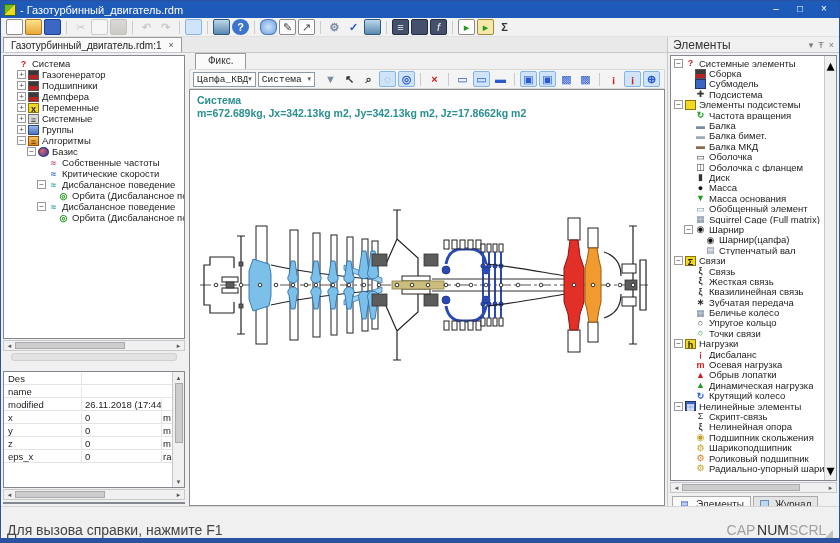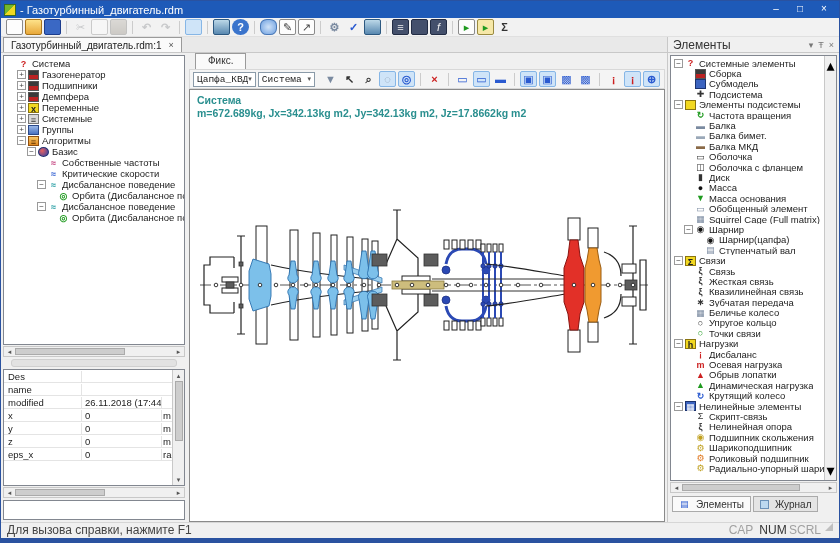--- a/index.html
+++ b/index.html
@@ -35,21 +35,21 @@
   .trow{display:flex;align-items:center;height:11px;font-size:9.5px;color:#222;white-space:nowrap;overflow:hidden;}
   .rtreebox .trow{height:10.4px;}
   .texp{width:9px;height:9px;flex:none;margin-right:2px;font-size:8px;line-height:7px;text-align:center;color:#444;visibility:hidden;}
   .texp.has{visibility:visible;border:1px solid #9a9a9a;background:#fff;}
   .tico{width:11px;height:10px;flex:none;margin-right:3px;font-size:9px;line-height:10px;text-align:center;}
   .tlab{overflow:hidden;white-space:nowrap;}
   .hscroll{height:11px;background:#f0f0f0;border:1px solid #c8c8c8;display:flex;align-items:center;margin-top:1px;flex:none;}
   .hscroll .ar{width:11px;text-align:center;font-size:7px;color:#555;}
   .hscroll .thumb{height:7px;background:#cdcdcd;border:1px solid #aaa;flex:none;}
   .splitstrip{height:8px;margin:2px 8px;background:#e2e2e2;border:1px solid #cfcfcf;border-radius:3px;flex:none;}
-  .propwrap{height:117px;display:flex;overflow:hidden;flex:none;}
+  .propwrap{height:117px;display:flex;overflow:hidden;flex:none;margin-top:8px;}
   .proptable{flex:1;overflow:hidden;}
   .prow{display:flex;height:13px;border-bottom:1px solid #e4e4e4;font-size:9.5px;color:#222;align-items:center;}
   .pkey{width:78px;padding-left:4px;border-right:1px solid #e4e4e4;overflow:hidden;white-space:nowrap;flex:none;}
   .pval{flex:1;padding-left:3px;border-right:1px solid #e4e4e4;overflow:hidden;white-space:nowrap;}
   .punit{width:10px;overflow:hidden;white-space:nowrap;padding-left:1px;flex:none;}
   .vscroll{width:12px;background:#f0f0f0;border-left:1px solid #c8c8c8;display:flex;flex-direction:column;align-items:center;flex:none;}
   .vscroll .ar{height:11px;line-height:11px;font-size:7px;color:#555;}
   .vscroll .thumb{width:8px;background:#cdcdcd;border:1px solid #aaa;flex:none;}
   .notebox{flex:1;margin-top:2px;}
   
@@ -65,21 +65,21 @@
   .engine{position:absolute;left:6px;top:112px;}
   
   .right{width:172px;flex:none;background:#f0f0f0;border-left:1px solid #c8c8c8;display:flex;flex-direction:column;padding:2px;}
   .rtreebox{height:426px;overflow:hidden;position:relative;padding:2px 0;flex:none;}
   .rtree{margin-right:12px;overflow:hidden;height:100%;}
   .rvscroll{position:absolute;right:0;top:0;bottom:0;width:12px;background:#f0f0f0;border-left:1px solid #c8c8c8;display:flex;flex-direction:column;align-items:center;}
   .rp-tabs{height:19px;display:flex;align-items:flex-end;gap:2px;padding:0 2px;flex:none;}
   .rtab{display:flex;align-items:center;gap:3px;font-size:10px;color:#333;padding:1px 6px;height:16px;border:1px solid #aaa;background:#e4e4e4;}
   .rtab.active{background:#fafafa;}
   
-  .statusbar{height:16px;background:#f0f0f0;border-top:1px solid #d6d6d6;display:flex;align-items:flex-start;font-size:12px;color:#444;padding:0 6px;flex:none;}
+  .statusbar{height:32px;background:#f0f0f0;border-top:1px solid #d6d6d6;display:flex;align-items:flex-end;font-size:14px;color:#444;padding:0 6px;flex:none;}
   .statusbar .help{flex:1;}
   .sind{width:32px;text-align:center;color:#a0a0a0;}
   .sind.on{color:#333;}
   .grip{width:0;height:0;border-left:8px solid transparent;border-bottom:8px solid #c0c0c0;margin-left:4px;}
   .bluestrip{height:4px;background:#2a52a0;flex:none;}
   
   .bx-appicon{background:linear-gradient(135deg,#74b82c 50%,#f0d820 50%);border:1px solid #3a6a20;}
   .bx-assembly{background:linear-gradient(180deg,#3a3a3a 45%,#bb2222 45%);border:1px solid #555;}
   .bx-yellow{background:#f2d820;border:1px solid #8a7410;color:#222;font-weight:bold;}
   .bx-gray{background:#d8d8d8;border:1px solid #777;color:#333;}

